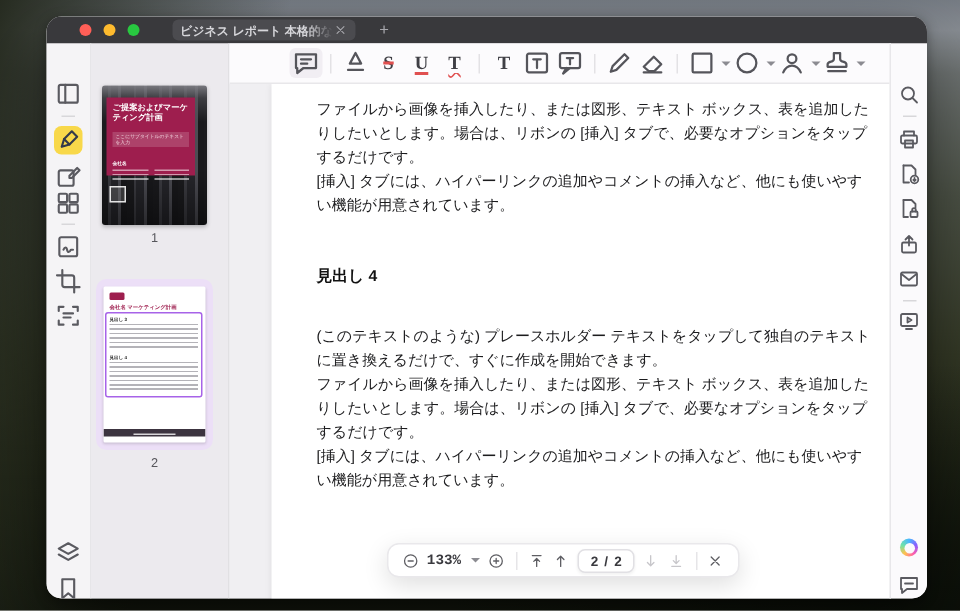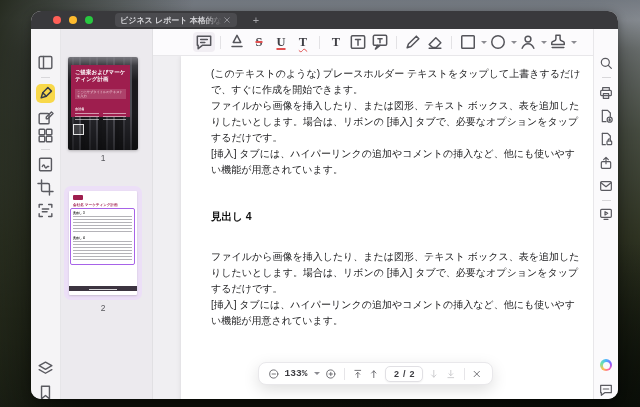--- a/index.html
+++ b/index.html
@@ -295,24 +295,24 @@
               <path d="M9.5 4h5v4.5c0 1.2 1 2.1 2.2 2.4 1.7.4 2.8 1.2 2.8 2.1V15H4.5v-2c0-.9 1.1-1.7 2.8-2.1C8.5 10.6 9.5 9.7 9.5 8.5z"></path>
               <path d="M5 18.5h14"></path>
             </svg>
           </div>
           <span class="caret"></span>
       </div>
 
       <div class="canvas">
         <div class="page">
           <div class="doc-text">
-            <p>(このテキストのような) プレースホルダー テキストをタップして上書きするだけで、すぐに作成を開始できます。</p>
             <p>ファイルから画像を挿入したり、または図形、テキスト ボックス、表を追加したりしたいとします。場合は、リボンの [挿入] タブで、必要なオプションをタップするだけです。</p>
             <p>[挿入] タブには、ハイパーリンクの追加やコメントの挿入など、他にも使いやすい機能が用意されています。</p>
             <div class="doc-heading">見出し 4</div>
+            <p>(このテキストのような) プレースホルダー テキストをタップして独自のテキストに置き換えるだけで、すぐに作成を開始できます。</p>
             <p>ファイルから画像を挿入したり、または図形、テキスト ボックス、表を追加したりしたいとします。場合は、リボンの [挿入] タブで、必要なオプションをタップするだけです。</p>
             <p>[挿入] タブには、ハイパーリンクの追加やコメントの挿入など、他にも使いやすい機能が用意されています。</p>
           </div>
         </div>
       </div>
     </div>
 
     <div class="rightrail">
       <div class="rrail-item ic" style="top:26px">
           <svg viewBox="0 0 24 24">

